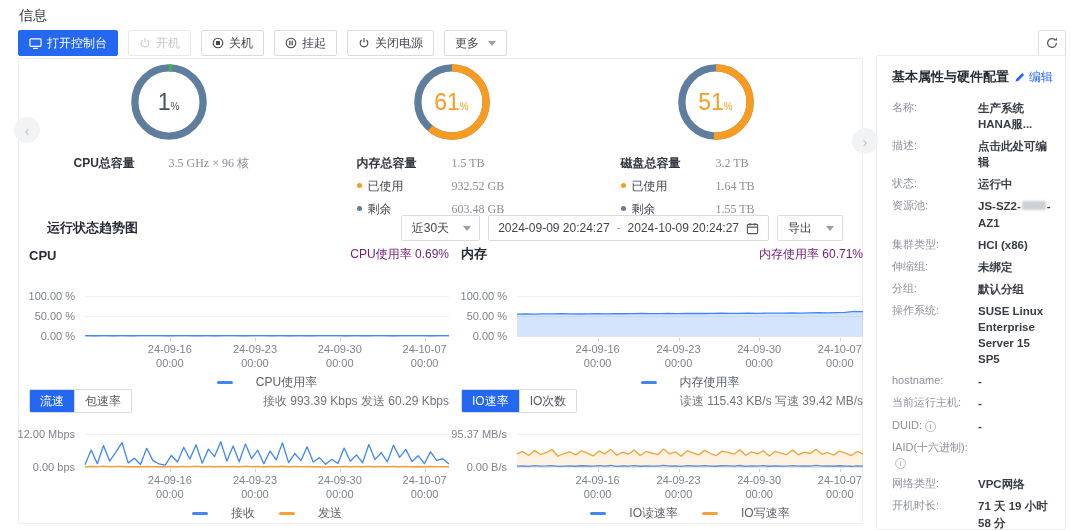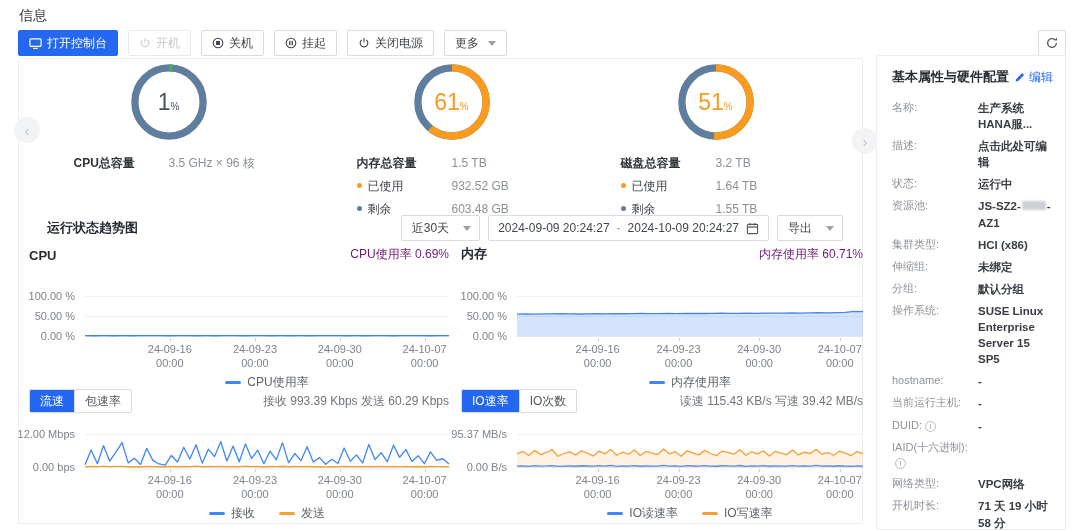--- a/index.html
+++ b/index.html
@@ -39,21 +39,21 @@
   #gauges { position:relative; height:200px; }
   .gauge { position:absolute; top:4px; width:215px; display:flex; flex-direction:column; align-items:center; }
   .donut-wrap { position:relative; width:78px; height:78px; }
   .gcenter { position:absolute; inset:0; display:flex; align-items:center; justify-content:center; }
   .gnum { font-size:23px; font-weight:500; }
   .gunit { font-size:10px; margin-top:8px; }
   .grows { margin-top:14px; width:190px; }
   .grow { display:flex; margin-bottom:6px; align-items:baseline; }
   .glabel { flex:0 0 95px; color:#40454d; }
   .gtitle { font-weight:700; color:#30343b; font-size:12px; }
-  .gtotal,.gvalue { color:#8a9099; }
+  .gtotal,.gvalue { color:#8a9099;font-family:Liberation Serif, serif; }
   .dot { display:inline-block; width:5px; height:5px; border-radius:50%; margin-right:6px; vertical-align:2px; }
 
   
   .trend-head { position:absolute; left:28px; right:19px; top:156px; height:26px;
                 display:flex; justify-content:space-between; align-items:center; }
   .section-title { font-size:13px; font-weight:700; color:#262a33; }
   .controls { display:flex; gap:8px; align-items:center;padding-left:36px; }
   .select { height:26px; border:1px solid #d9dbe0; border-radius:2px; display:flex; align-items:center;
             padding:0 8px 0 10px; color:#41464d; cursor:pointer; background:#fff; }
   .date-input { height:26px; border:1px solid #d9dbe0; border-radius:2px; display:flex; align-items:center;
@@ -78,21 +78,21 @@
   .ph40 { height:40px; } .ph33 { height:33px; }
   .ylab { position:absolute; right:10px; font-size:11px; color:#7d838c; white-space:nowrap; }
   .gline { position:absolute; left:0; right:0; height:1px; background:#eef0f3; }
   .gline.axis { background:#e2e5e9; }
   .plotsvg { position:absolute; left:0; top:0; width:100%; height:100%; overflow:visible; }
   .xtrow { margin-left:56px; position:relative; height:28px; margin-top:2px; }
   .xtick { position:absolute; transform:translateX(-50%); text-align:center; color:#7d838c;
            font-size:11px; line-height:1.3; top:4px; white-space:nowrap; }
   .xtick::before { content:""; position:absolute; left:50%; top:-4px; width:1px; height:3px; background:#ccd0d5; }
   .legend { margin-left:56px; display:flex; justify-content:center; gap:24px; margin-top:8px; }
-  .lgitem { display:inline-flex; align-items:center; gap:6px; color:#5d636b; cursor:pointer; }
+  .lgitem { display:inline-flex; align-items:center; gap:23px; color:#5d636b; cursor:pointer; }
   .lgdash { width:16px; height:3px; border-radius:2px; display:inline-block; }
 
   
   .tabgroup { display:inline-flex; border:1px solid #d9dbe0; border-radius:2px; overflow:hidden; height:24px; }
   .tab { padding:0 10px; display:flex; align-items:center; font-size:12px; color:#51565e; background:#fff; cursor:pointer; }
   .tab + .tab { border-left:1px solid #d9dbe0; }
   .tab.active { background:#2468f2; color:#fff; }
 
   
   .panel-head { display:flex; justify-content:space-between; align-items:center; margin-bottom:14px; }

